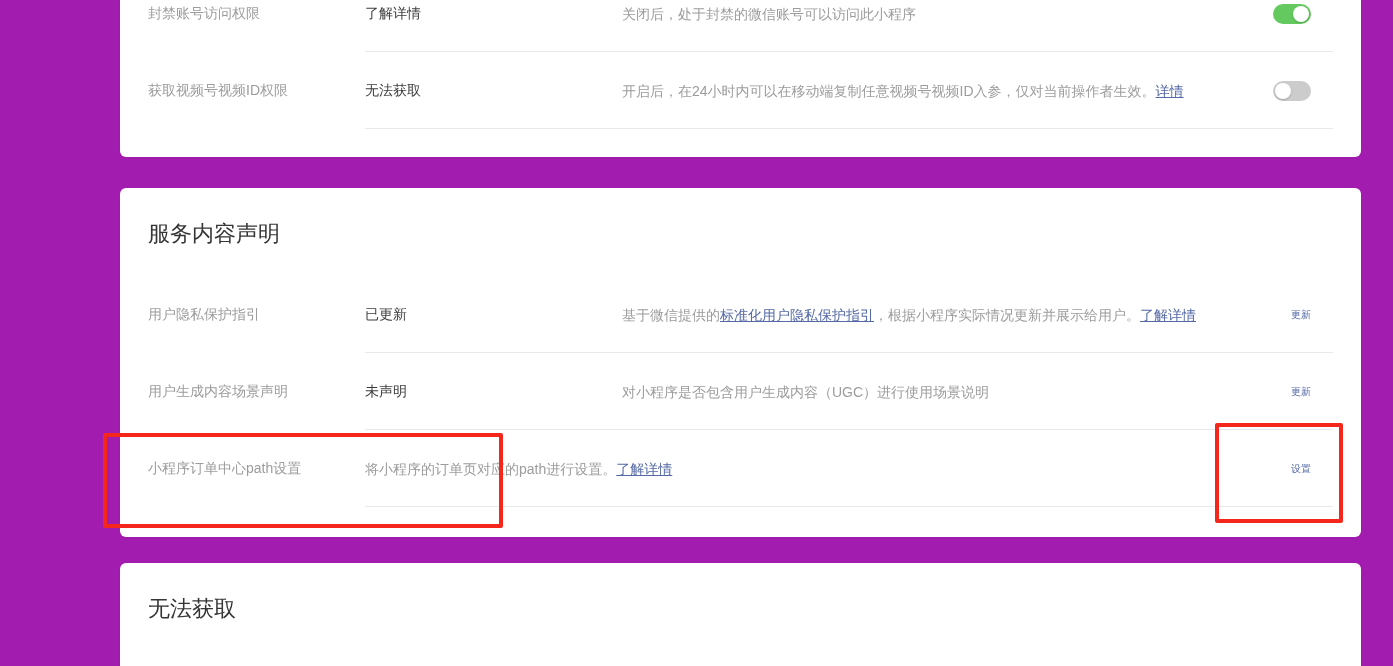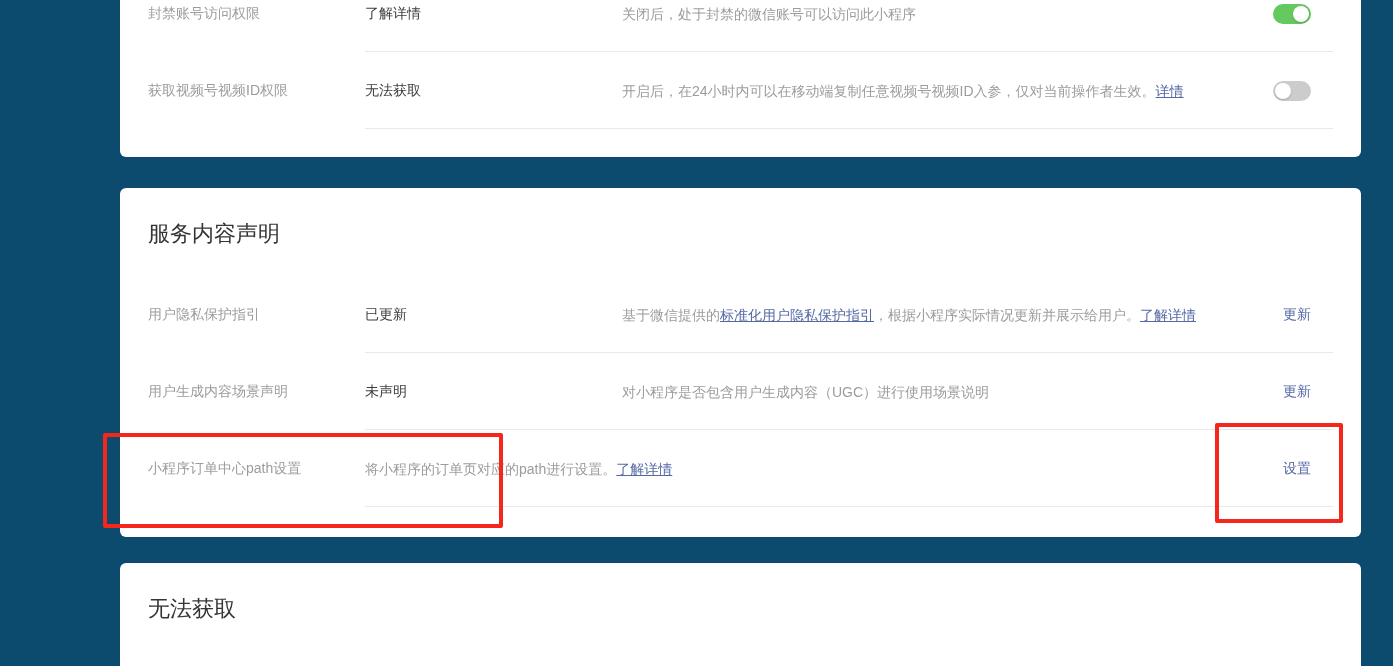--- a/index.html
+++ b/index.html
@@ -2,21 +2,21 @@
 <html><head>
 <meta charset="utf-8">
 <style>
   * { margin:0; padding:0; box-sizing:border-box; }
   html,body { width:1393px; height:666px; }
   body {
     font-family: "Liberation Sans", "DejaVu Sans", sans-serif;
     background:#f6f7f9;
     overflow:hidden;
   }
-  .page { position:relative; width:1393px; height:666px; overflow:hidden; background:#0c4a6e; }
+  .page { position:relative; width:1393px; height:666px; overflow:hidden; background:#a21caf; }
   .content { position:absolute; left:120px; top:-25px; width:1241px; }
   .card {
     background:#ffffff;
     border-radius:6px;
     box-shadow:0 1px 2px rgba(0,0,0,0.03);
   }
   .card1 { margin-bottom:31px; padding-bottom:28px; }
   .card2 { margin-bottom:26px; padding-bottom:30px; }
   .card3 { height:160px; }
   .card-title {
@@ -38,21 +38,21 @@
     content:"";
     position:absolute;
     left:245px; right:28px; bottom:0;
     height:1px;
     background:#e9e9e9;
   }
   .cell-label { flex:none; width:217px; color:#9c9c9c; }
   .cell-status { flex:none; width:257px; color:#3c3c3c; }
   .cell-desc { flex:1 1 auto; color:#9c9c9c; padding-right:20px; line-height:20px; }
   .link { color:#5569a5; cursor:pointer;text-decoration:underline; }
-  .action { flex:none; margin-left:auto; color:#5569a5; cursor:pointer; background:none; border:none; font-size:14px; font-family:inherit; }
+  .action { flex:none; margin-left:auto; color:#5569a5; cursor:pointer; background:none; border:none; font-size:10px; font-family:inherit; }
   .toggle {
     flex:none; margin-left:auto;
     position:relative;
     width:38px; height:20px;
     border-radius:10px;
     background:#cccccc;
     cursor:pointer;
   }
   .toggle .knob {
     position:absolute; top:2px; left:2px;

